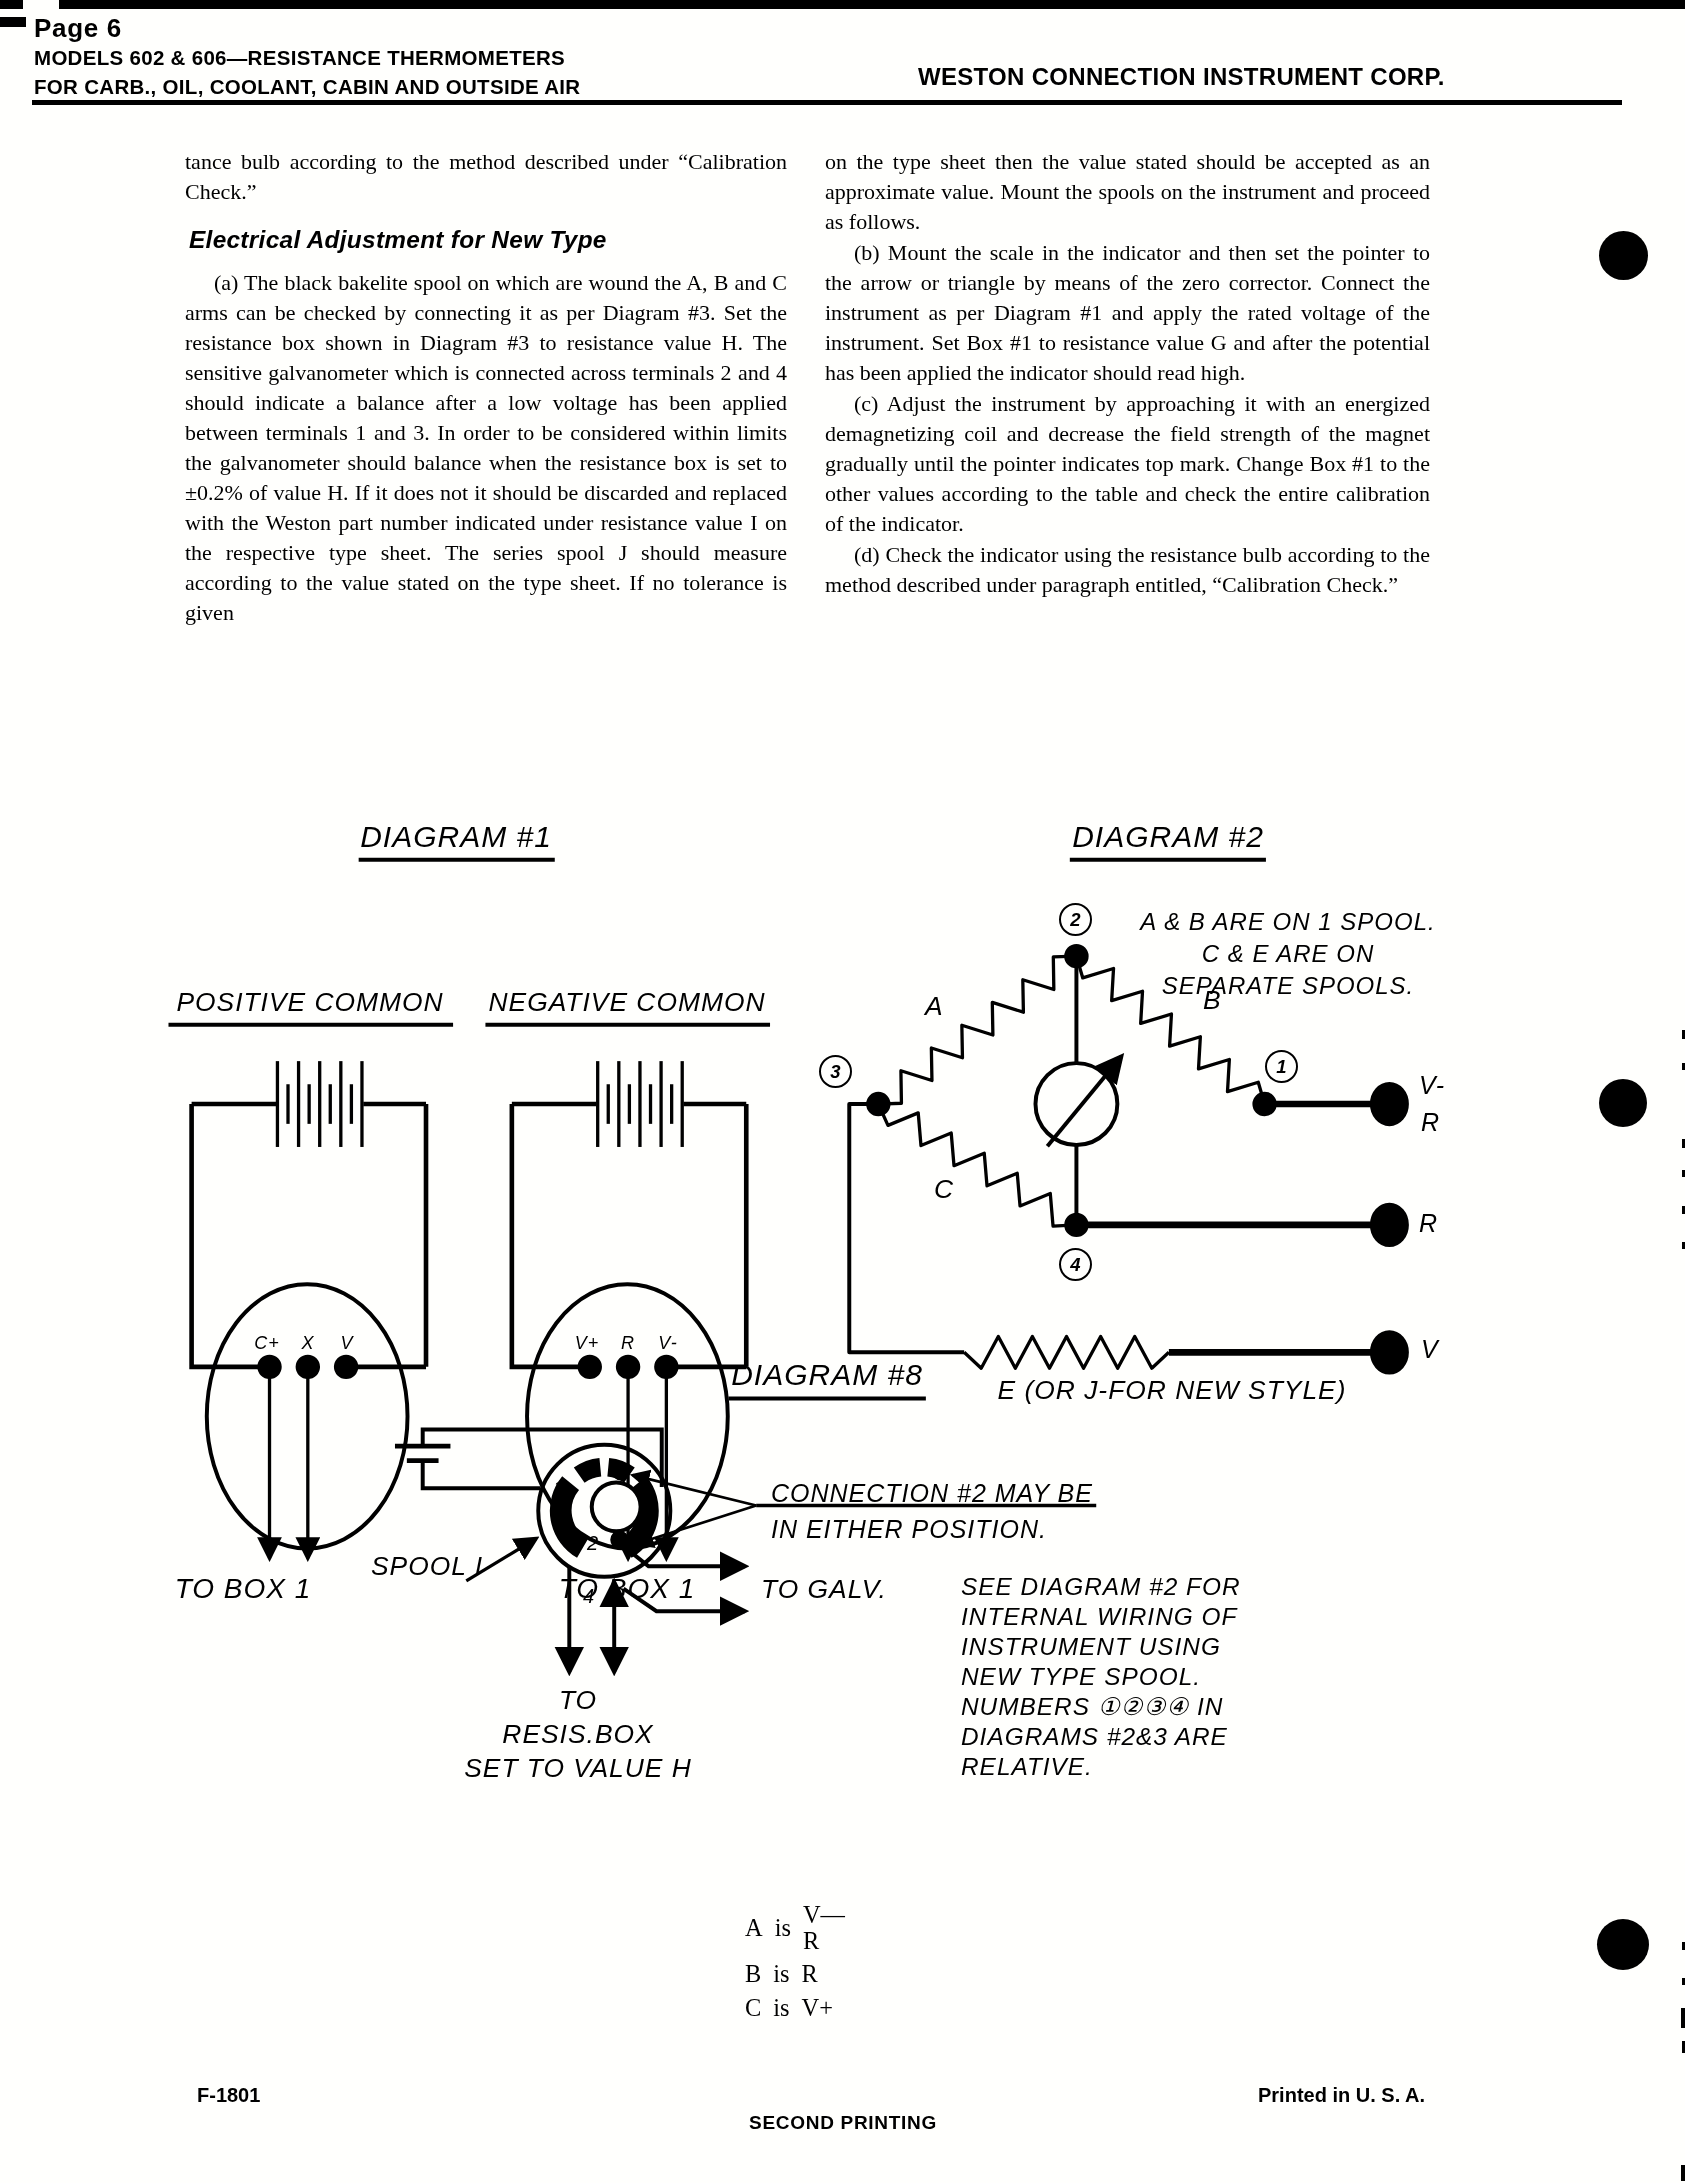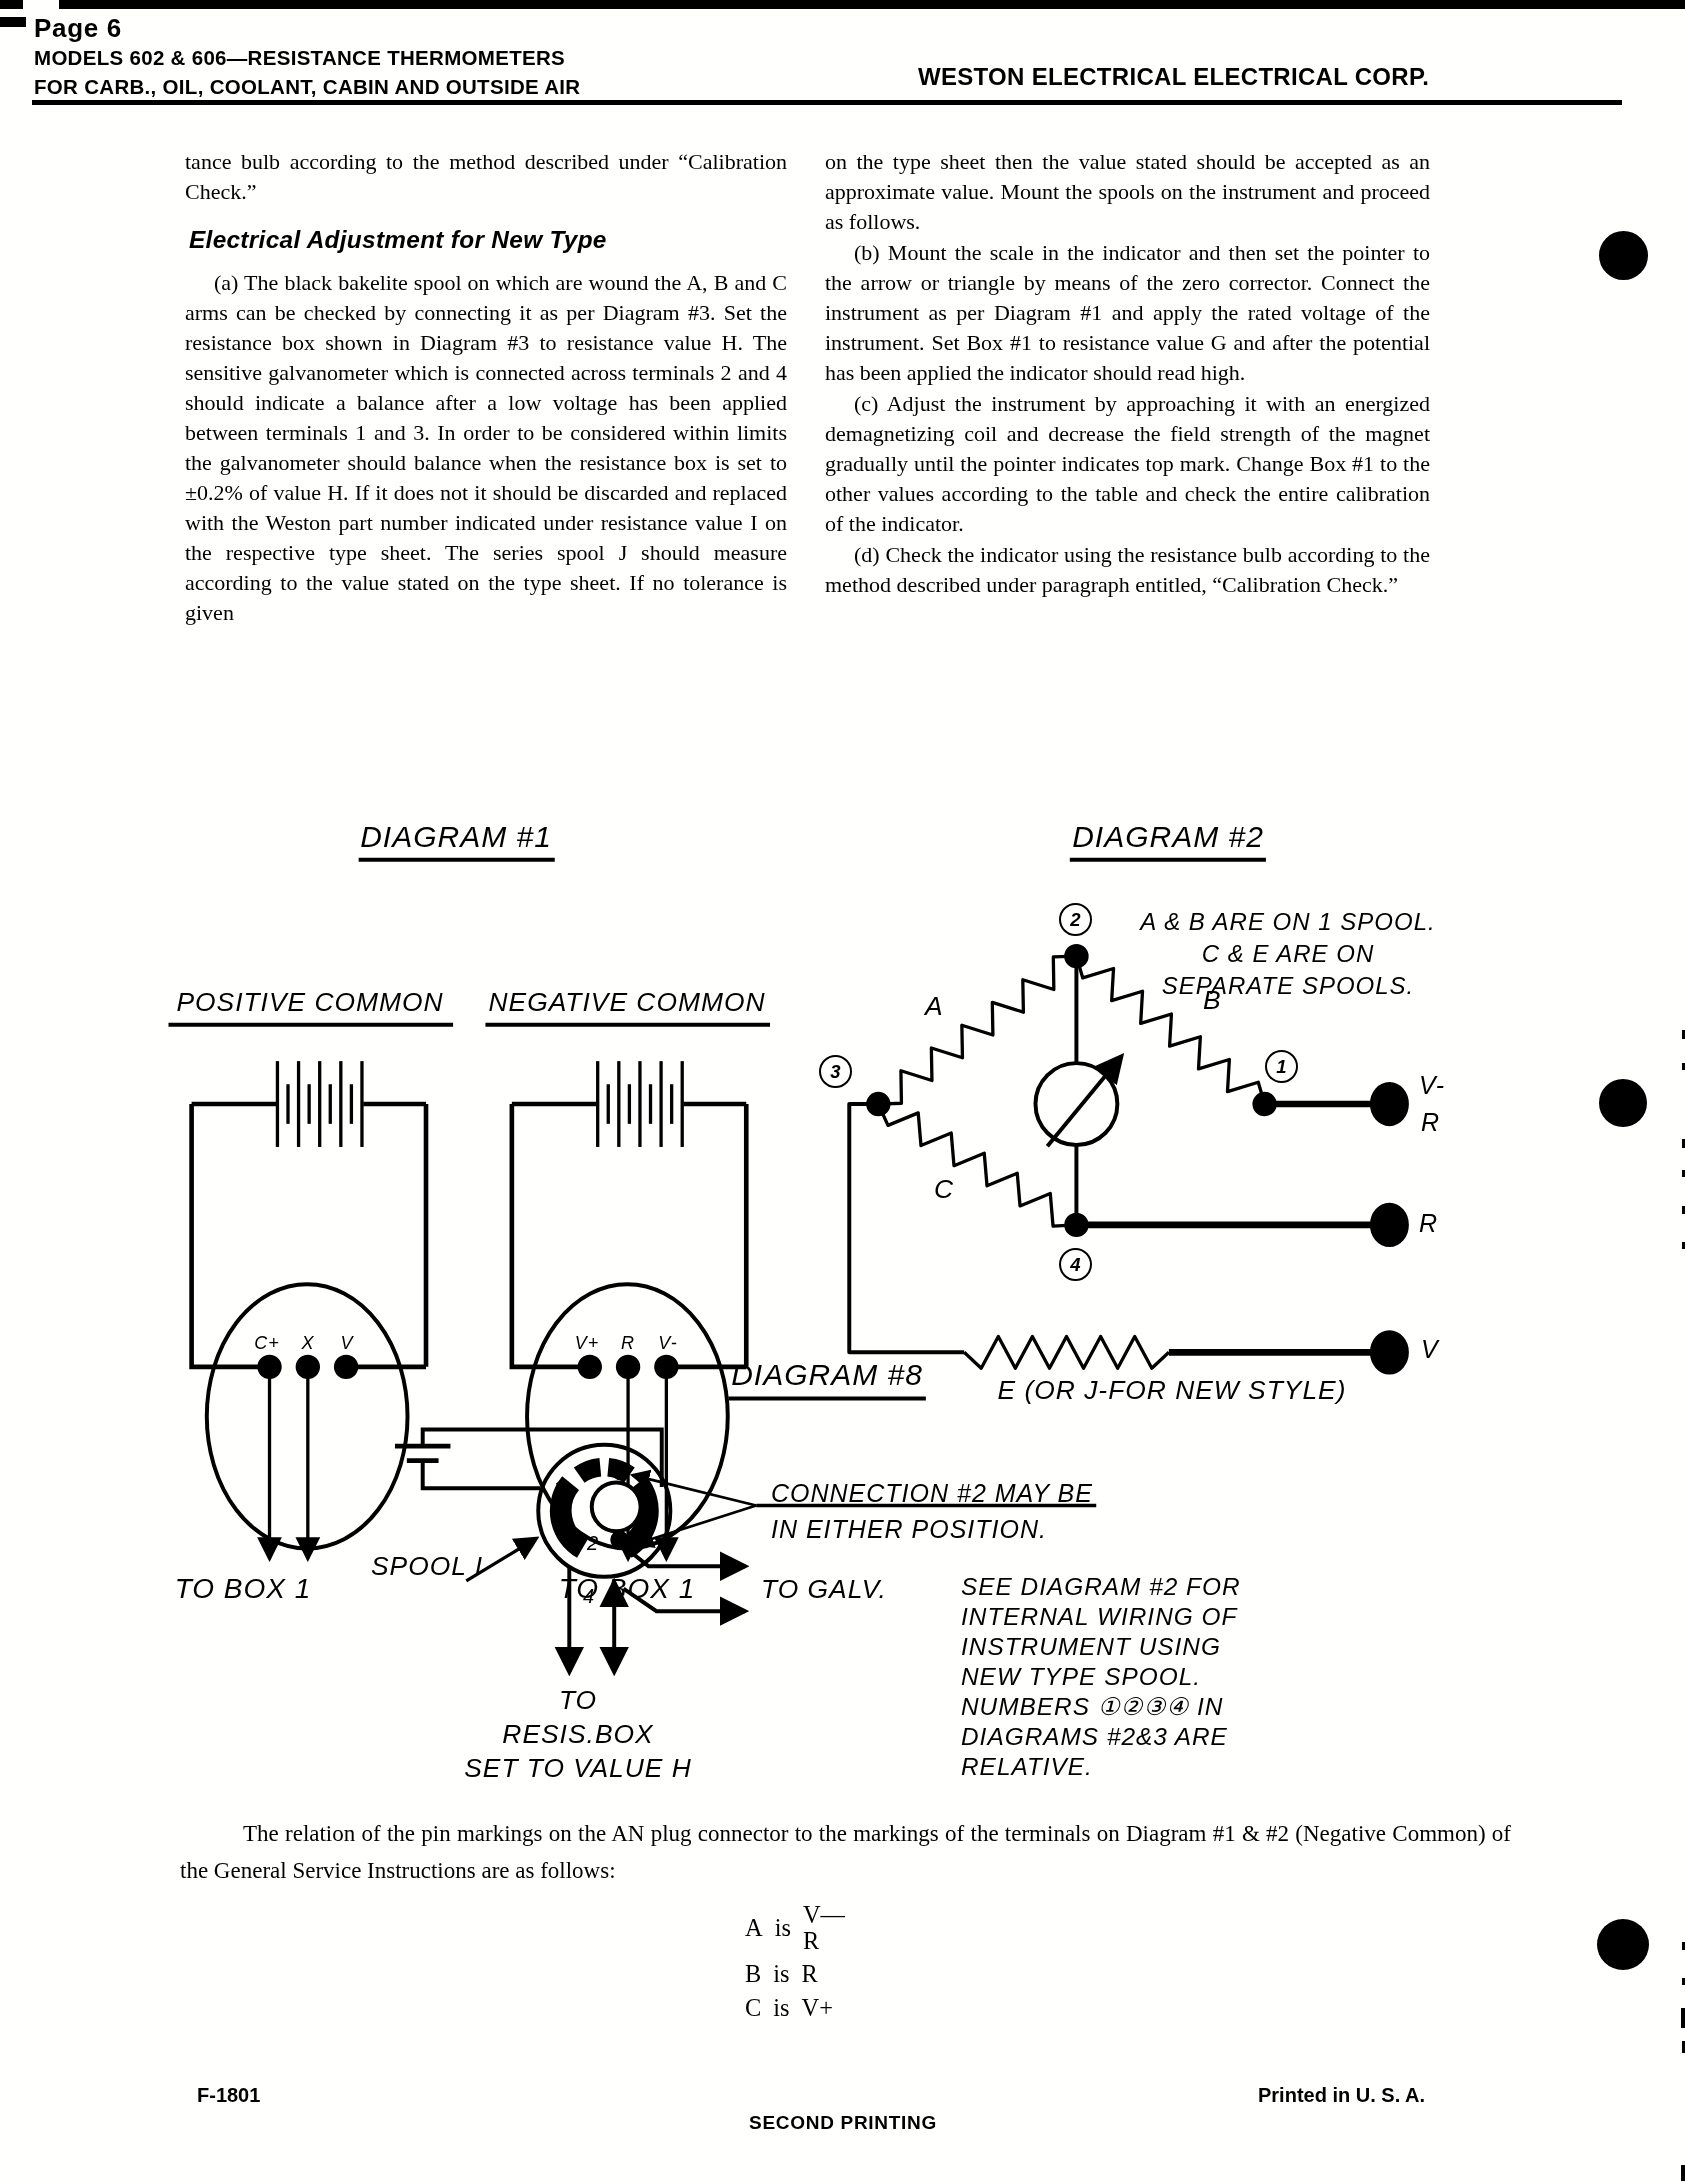--- a/index.html
+++ b/index.html
@@ -25,21 +25,21 @@
 
 <div id="page">
 
   <div class="abs" style="left:0;top:0;width:1686px;height:8.6px;background:#000;"></div>
   <div class="abs" style="left:23px;top:0;width:36px;height:8.6px;background:#fffffd;"></div>
   <div class="abs" style="left:0;top:17px;width:26.4px;height:10px;background:#000;"></div>
 
   <div class="abs gothic" style="left:34px;top:13.2px;font-size:26px;letter-spacing:0.7px;">Page 6</div>
   <div class="abs gothic" style="left:34px;top:46px;font-size:20.5px;letter-spacing:0.3px;">MODELS 602 &amp; 606—RESISTANCE THERMOMETERS</div>
   <div class="abs gothic" style="left:34px;top:75px;font-size:20.5px;letter-spacing:0.3px;">FOR CARB., OIL, COOLANT, CABIN AND OUTSIDE AIR</div>
-  <div class="abs gothic" style="left:918px;top:63px;font-size:24px;letter-spacing:0.3px;">WESTON ELECTRICAL ELECTRICAL CORP.</div>
+  <div class="abs gothic" style="left:918px;top:63px;font-size:24px;letter-spacing:0.3px;">WESTON CONNECTION INSTRUMENT CORP.</div>
   <div class="abs" style="left:32px;top:100px;width:1590px;height:5.3px;background:#000;"></div>
 
   <div class="abs serifcol" style="left:185px;top:147px;width:602px;">
     <p>tance bulb according to the method described under “Calibration Check.”</p>
     <div class="sechead">Electrical Adjustment for New Type</div>
     <p class="lettered" style="margin-top:0;">(a)  The black bakelite spool on which are wound the A, B and C arms can be checked by connecting it as per Diagram #3.  Set the resistance box shown in Diagram #3 to resistance value H.  The sensitive galvanometer which is connected across terminals 2 and 4 should indicate a balance after a low voltage has been applied between terminals 1 and 3.  In order to be considered within limits the galvanometer should balance when the resistance box is set to ±0.2% of value H.  If it does not it should be discarded and replaced with the Weston part number indicated under resistance value I on the respective type sheet.  The series spool J should measure according to the value stated on the type sheet.  If no tolerance is given</p>
   </div>
   <div class="abs serifcol" style="left:825px;top:147px;width:605px;">
     <p>on the type sheet then the value stated should be accepted as an approximate value.  Mount the spools on the instrument and proceed as follows.</p>
     <p class="lettered">(b)  Mount the scale in the indicator and then set the pointer to the arrow or triangle by means of the zero corrector.  Connect the instrument as per Diagram #1 and apply the rated voltage of the instrument.  Set Box #1 to resistance value G and after the potential has been applied the indicator should read high.</p>
@@ -200,21 +200,20 @@
       <line x1="1145" y1="2280" x2="958" y2="2234" stroke-width="4" marker-end="url(#ah)"></line>
       <line x1="1145" y1="2280" x2="964" y2="2338" stroke-width="4" marker-end="url(#ah)"></line>
       <line x1="706" y1="2394" x2="812" y2="2330" stroke-width="5" marker-end="url(#ah)"></line>
       <polyline points="946,2343 982,2372 1128,2372" stroke-width="6" marker-end="url(#ah)"></polyline>
       <polyline points="944,2406 994,2440 1128,2440" stroke-width="6" marker-end="url(#ah)"></polyline>
       <line x1="862" y1="2373" x2="862" y2="2532" stroke-width="6" marker-end="url(#ah)"></line>
       <line x1="930" y1="2396" x2="930" y2="2532" stroke-width="6" marker-start="url(#ah)" marker-end="url(#ah)"></line>
     </g>
   </svg>
 
-  <div class="abs" style="left:180px;top:1815px;width:1331px;font-family:'Liberation Serif',serif;font-size:23px;line-height:37px;text-align:justify;text-indent:63px;">The relation of the pin markings on the AN plug connector to the markings of the terminals on Diagram #1 &amp; #2 (Negative Common) of the General Service Instructions are as follows:</div>
 
   <div class="abs pinmap" style="left:745px;top:1902px;">
     <div class="pinrow">
       <span>A</span>
         <span>is</span>
         <span class="frac">
           <span>V—</span>
           <span>R</span>
         </span>
     </div>

